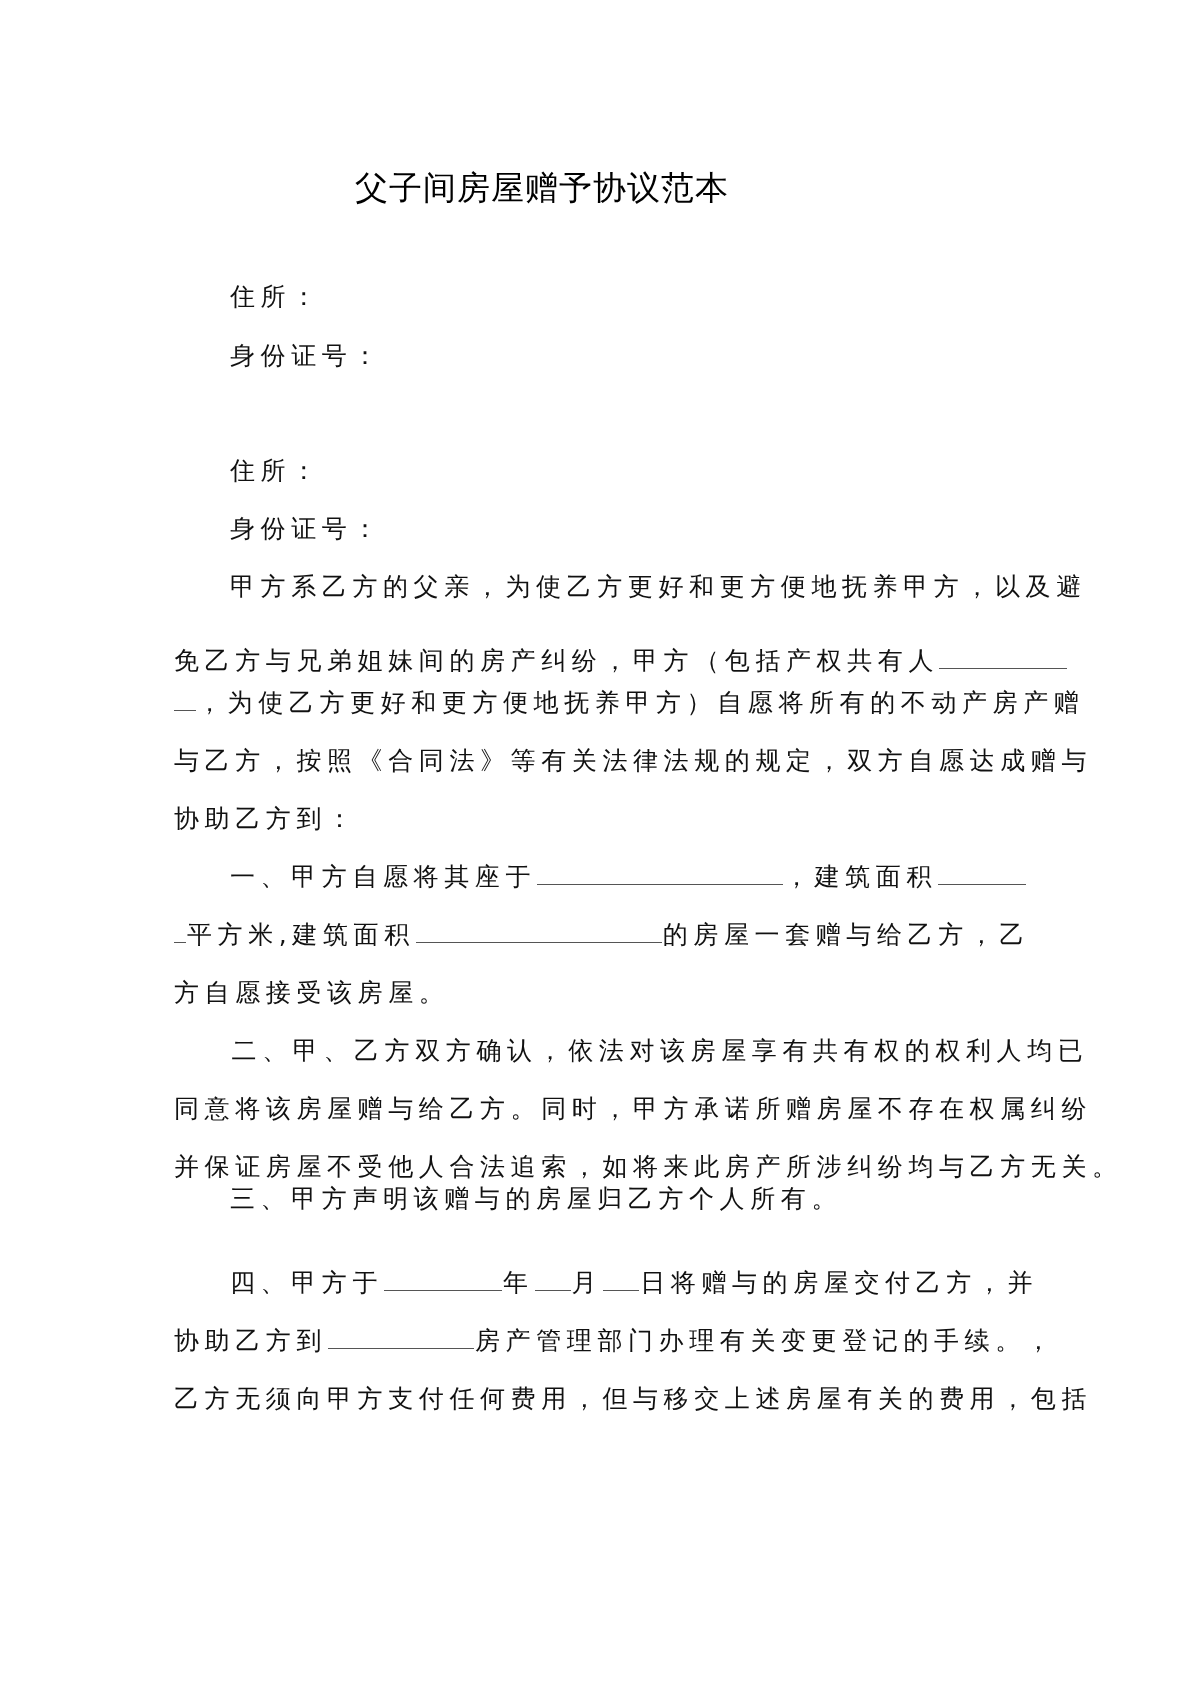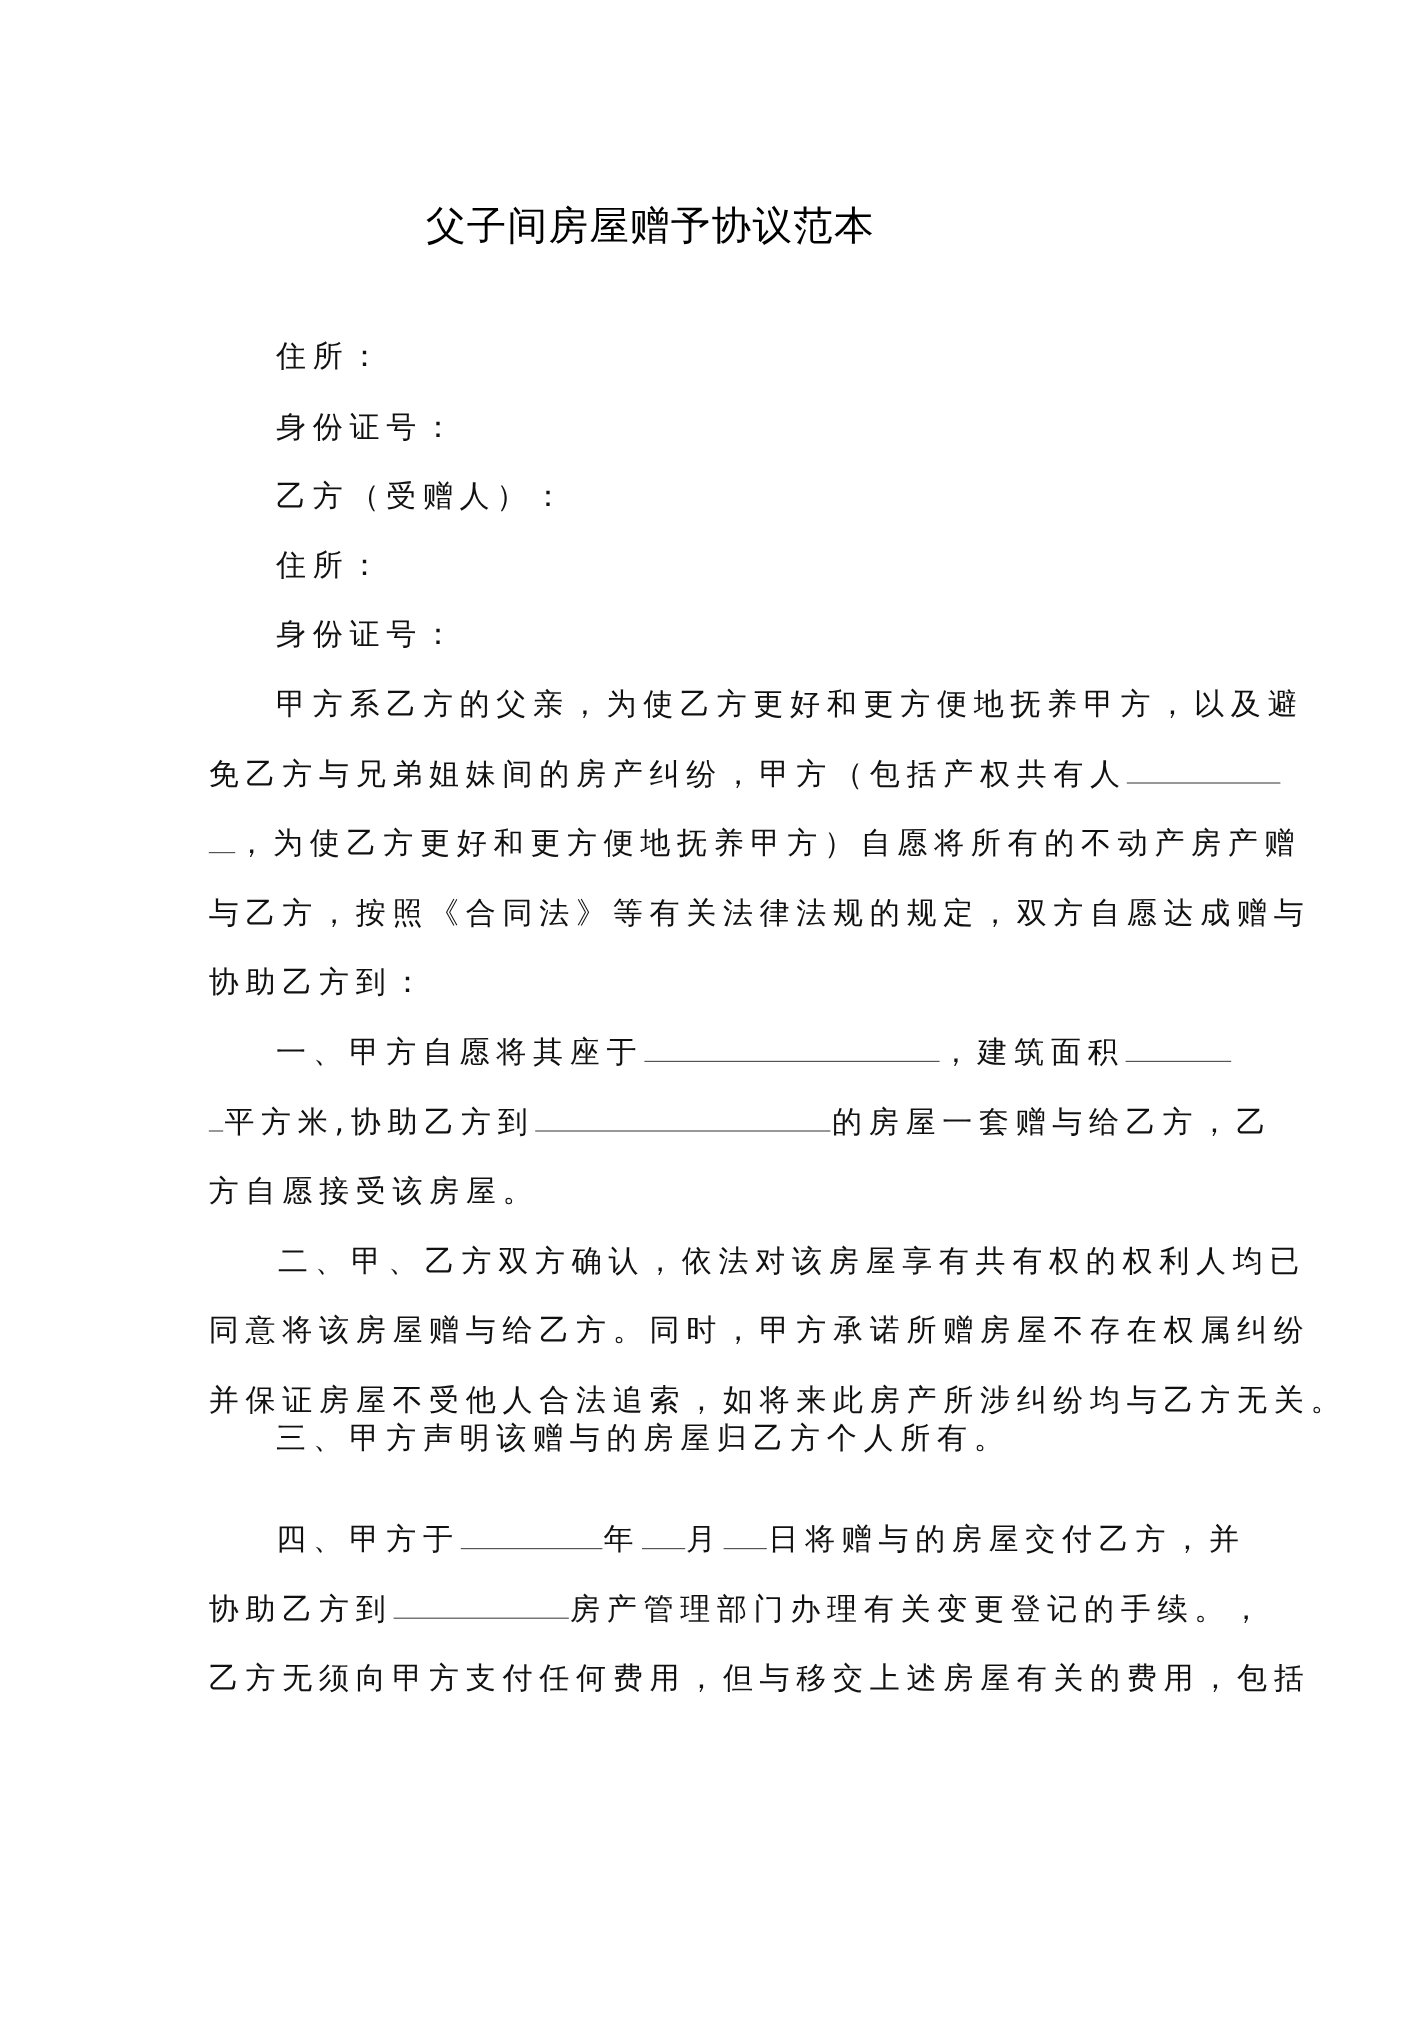--- a/index.html
+++ b/index.html
@@ -56,39 +56,38 @@
   </style>
 </head>
 <body>
 
 <div class="page">
 
   <div class="title">父子间房屋赠予协议范本</div>
 
   <div class="line indent" style="top:246px;">住所：</div>
   <div class="line indent" style="top:305px;">身份证号：</div>
-  <div class="line indent" style="top:363px;">乙方（受赠人）：</div>
   <div class="line indent" style="top:420px;">住所：</div>
   <div class="line indent" style="top:478px;">身份证号：</div>
 
   <div class="line indent" style="top:536px;">甲方系乙方的父亲，为使乙方更好和更方便地抚养甲方，以及避</div>
-  <div class="line" style="top:594px;">
+  <div class="line" style="top:610px;">
     <span>免乙方与兄弟姐妹间的房产纠纷，甲方（包括产权共有人</span><span class="blank" style="width:128px; margin-left:0;"></span>
   </div>
   <div class="line" style="top:652px;">
     <span class="blank" style="width:22px; margin-left:0;"></span><span>，为使乙方更好和更方便地抚养甲方）自愿将所有的不动产房产赠</span>
   </div>
   <div class="line" style="top:710px;">与乙方，按照《合同法》等有关法律法规的规定，双方自愿达成赠与</div>
   <div class="line" style="top:768px;">协助乙方到：</div>
 
   <div class="line indent" style="top:826px;">
     <span>一、甲方自愿将其座于</span><span class="blank" style="width:246px;"></span><span>，建筑面积</span><span class="blank" style="width:88px;"></span>
   </div>
   <div class="line" style="top:884px;">
-    <span class="blank" style="width:12px; margin-left:0;"></span><span>平方米,协助乙方到</span><span class="blank" style="width:246px;"></span><span>的房屋一套赠与给乙方，乙</span>
+    <span class="blank" style="width:12px; margin-left:0;"></span><span>平方米,建筑面积</span><span class="blank" style="width:246px;"></span><span>的房屋一套赠与给乙方，乙</span>
   </div>
   <div class="line" style="top:942px;">方自愿接受该房屋。</div>
 
   <div class="line indent" style="top:1000px;text-align:center;">二、甲、乙方双方确认，依法对该房屋享有共有权的权利人均已</div>
   <div class="line" style="top:1058px;">同意将该房屋赠与给乙方。同时，甲方承诺所赠房屋不存在权属纠纷</div>
   <div class="line" style="top:1116px;">并保证房屋不受他人合法追索，如将来此房产所涉纠纷均与乙方无关。</div>
 
   <div class="line indent" style="top:1148px;">三、甲方声明该赠与的房屋归乙方个人所有。</div>
 
   <div class="line indent" style="top:1232px;">

